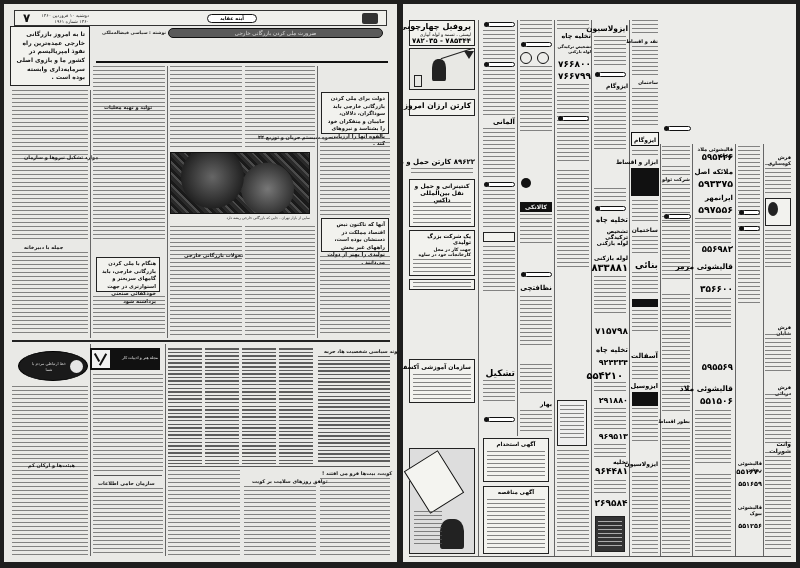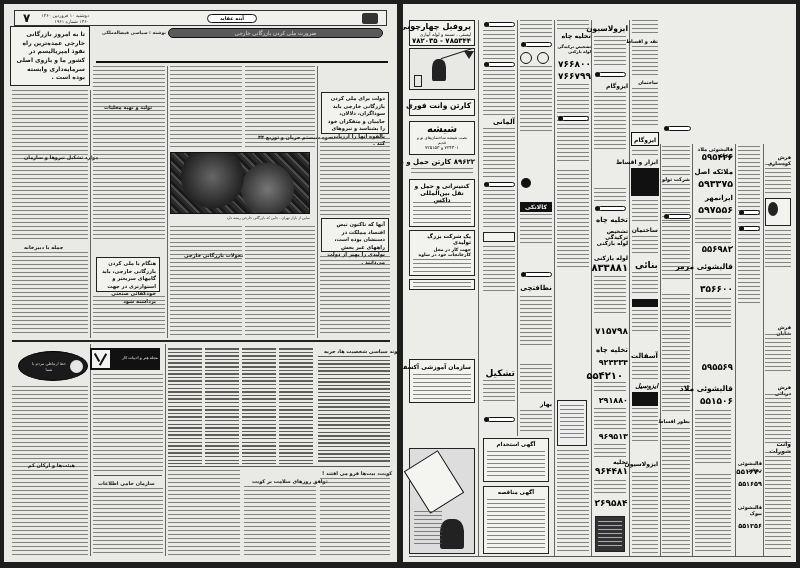--- a/index.html
+++ b/index.html
@@ -174,26 +174,21 @@
       <div class="rtl" style="font-size:4.5px; padding:0 3px;">لیستی ، تسمه و لوله آبیاری</div>
       <div class="ad-big" style="font-size:7px; padding:0 3px;margin-left:28px;">۷۸۵۳۴۴ - ۷۸۲۰۳۵</div>
     </div>
     <div class="box" style="left:6px; top:44px; width:66px; height:42px; background:#e8e8e4;">
       <div style="position:absolute; left:22px; top:10px; width:14px; height:22px; background:#222; border-radius:40% 40% 10% 10%;"></div>
       <div style="position:absolute; left:30px; top:4px; width:34px; height:1px; background:#222; transform:rotate(-18deg);"></div>
       <div style="position:absolute; left:54px; top:2px; width:0; height:0; border-left:5px solid transparent; border-right:5px solid transparent; border-top:8px solid #222;"></div>
       <div style="position:absolute; left:4px; top:26px; width:8px; height:12px; border:1px solid #222;"></div>
     </div>
     <div class="box" style="left:6px; top:95px; width:66px; height:17px;">
-      <div class="ad-big" style="font-size:7.5px; padding:1px 3px;">کارتن وانت فوری</div>
-    </div>
-    <div class="box" style="left:6px; top:117px; width:66px; height:34px;">
-      <div class="ad-big" style="font-size:10px; padding:1px 3px; text-align:center;">شیشه</div>
-      <div class="rtl" style="font-size:4px; padding:0 3px; text-align:center;">نصب شیشه ساختمان‌های نو و قدیم</div>
-      <div class="rtl" style="font-size:4.5px; padding:0 3px; text-align:center;">۷۲۴۳۰۱ و ۷۲۵۱۵۳</div>
+      <div class="ad-big" style="font-size:7.5px; padding:1px 3px;">کارتن ارزان امروز</div>
     </div>
     <div class="ad-big" style="position:absolute; left:6px; top:154px; width:66px; font-size:7px;">
       <span>۸۹۶۲۲</span> <span>کارتن حمل و نقل</span>
     </div>
     <div class="lines" style="left:8px; top:164px; width:62px; height:8px;"></div>
     <div class="box" style="left:6px; top:175px; width:66px; height:48px;">
       <div class="ad-big" style="font-size:6px; padding:2px 3px; white-space:normal; text-align:center;">کنتینرانی و حمل و نقل بین‌المللی داکس</div>
       <div class="lines" style="left:3px; top:22px; width:58px; height:22px;"></div>
     </div>
     <div class="box" style="left:6px; top:226px; width:66px; height:46px;">
@@ -315,21 +310,21 @@
     <div class="black-ad" style="left:228px; top:164px; width:28px; height:28px;"></div>
     <div class="lines" style="left:229px; top:196px; width:26px; height:24px;"></div>
     <div class="ad-big" style="position:absolute; left:229px; top:222px; width:26px; font-size:6px;">ساختمان</div>
     <div class="lines" style="left:229px; top:232px; width:26px; height:20px;"></div>
     <div class="ad-big" style="position:absolute; left:229px; top:256px; width:26px; font-size:9px;">بنائی</div>
     <div class="lines" style="left:229px; top:268px; width:26px; height:24px;"></div>
     <div class="black-ad" style="left:229px; top:295px; width:26px; height:8px; font-size:5px;"></div>
     <div class="lines" style="left:229px; top:306px; width:26px; height:22px;"></div>
     <div class="ad-big" style="position:absolute; left:229px; top:348px; width:26px; font-size:7px;">آسفالت</div>
     <div class="lines" style="left:229px; top:358px; width:26px; height:20px;"></div>
-    <div class="ad-big" style="position:absolute; left:229px; top:378px; width:26px; font-size:6.5px;font-style:italic;">ایزوسیل</div>
+    <div class="ad-big" style="position:absolute; left:229px; top:378px; width:26px; font-size:6.5px;">ایزوسیل</div>
     <div class="black-ad" style="left:229px; top:388px; width:26px; height:14px;"></div>
     <div class="lines" style="left:229px; top:404px; width:26px; height:36px;"></div>
     <div class="ad-big" style="position:absolute; left:229px; top:456px; width:26px; font-size:6px;">ایزولاسیون</div>
     <div class="lines" style="left:229px; top:468px; width:26px; height:82px;"></div>
 
     <div class="vrule" style="left:257px; top:140px; height:412px;"></div>
 
 
     <div class="lines" style="left:259px; top:142px; width:28px; height:14px;"></div>
     <div class="pill" style="left:264px; top:122px; width:24px;"></div>

